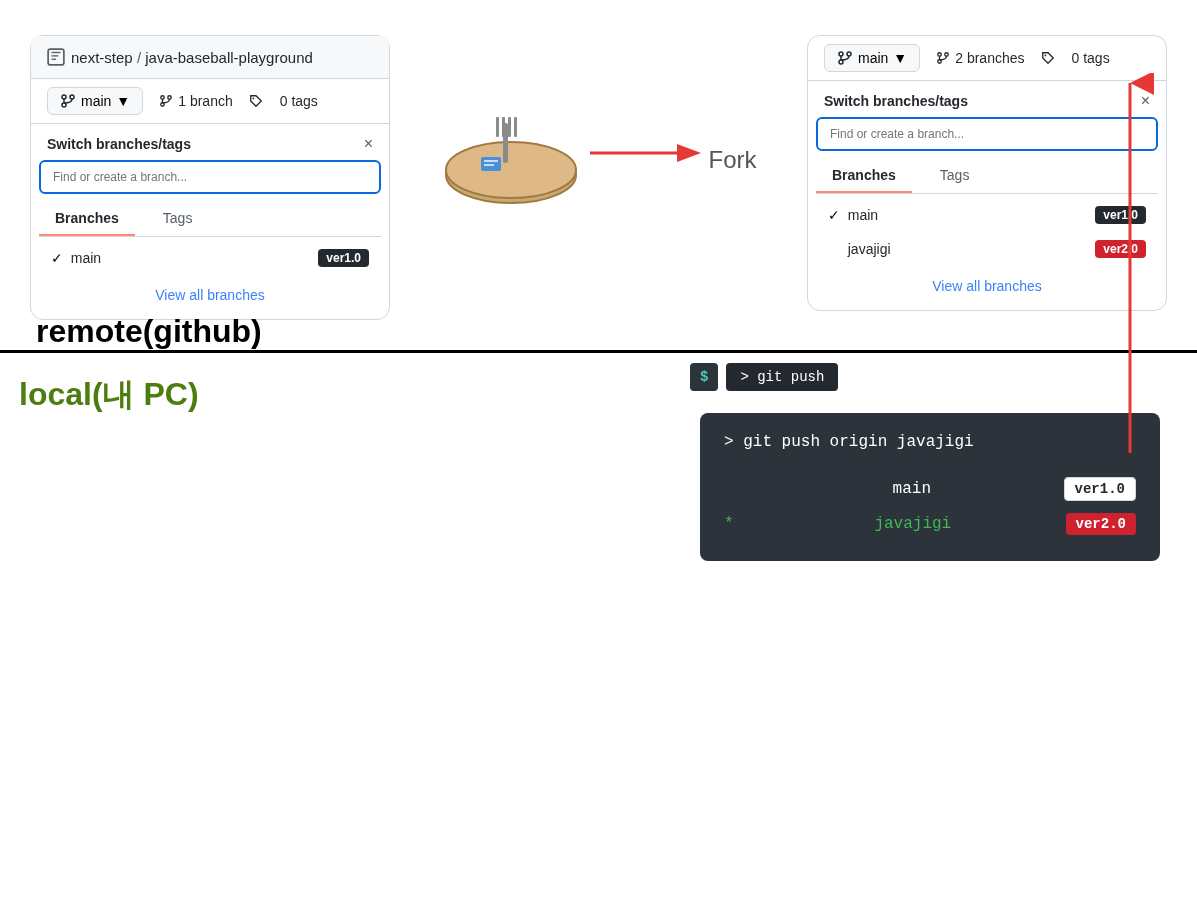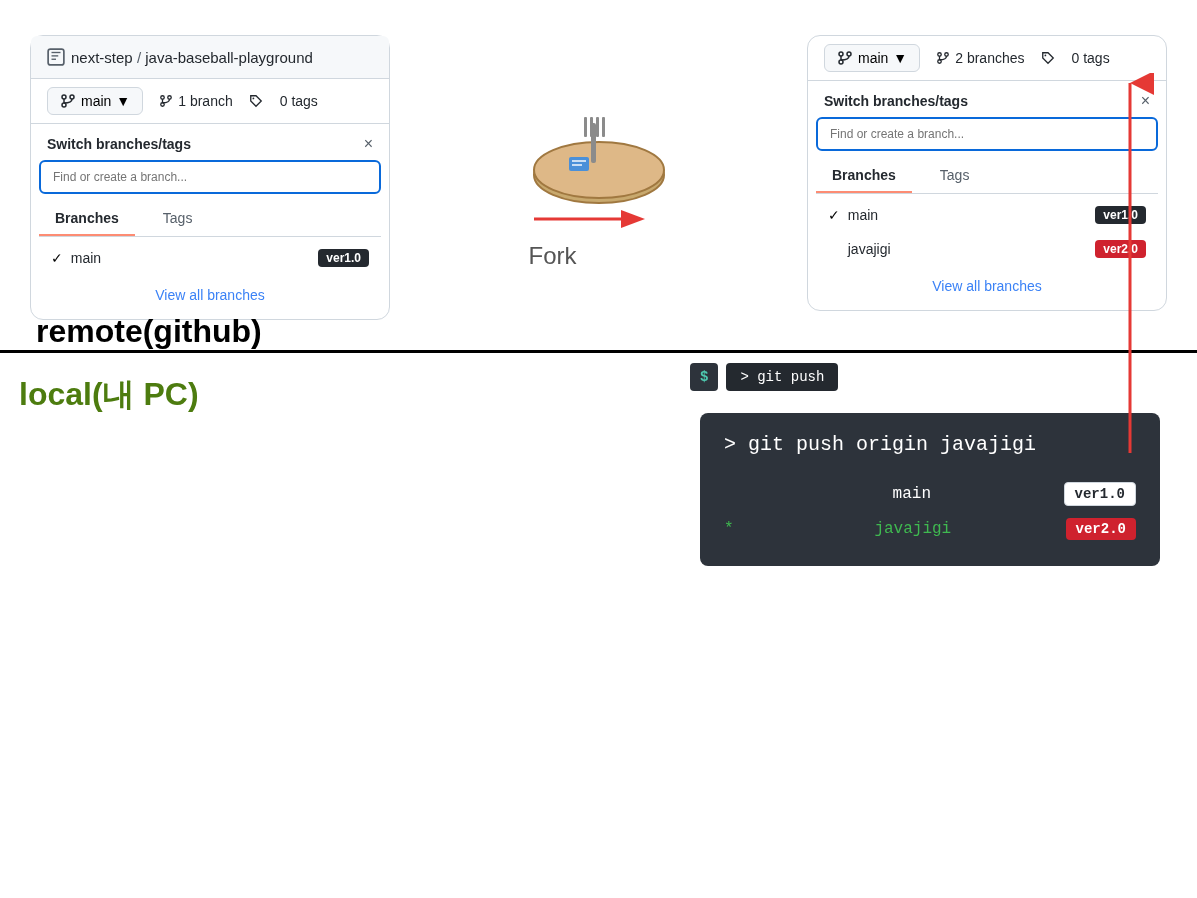--- a/index.html
+++ b/index.html
@@ -233,21 +233,22 @@
       text-align: center;
       padding: 8px;
       font-size: 14px;
       color: #3b82f6;
       cursor: pointer;
     }
 
     
     .fork-container {
       display: flex;
-      flex-direction: column;
+      flex-direction: row;
+      align-items: center;
       margin-top: 40px;
       gap: 4px;
     }
 
     
     .terminal-cmd {
       display: flex;
       align-items: center;
       gap: 8px;
       position: absolute;
@@ -281,21 +282,21 @@
       padding: 20px 24px;
       width: 460px;
       position: absolute;
       left: 700px;
       top: 60px;
       font-family: 'Courier New', monospace;
     }
 
     .terminal-box .cmd-line {
       color: #fff;
-      font-size: 20px;
+      font-size: 16px;
       margin-bottom: 20px;
     }
 
     .terminal-box .branch-row {
       display: flex;
       align-items: center;
       justify-content: space-between;
       padding: 6px 0;
     }
 

